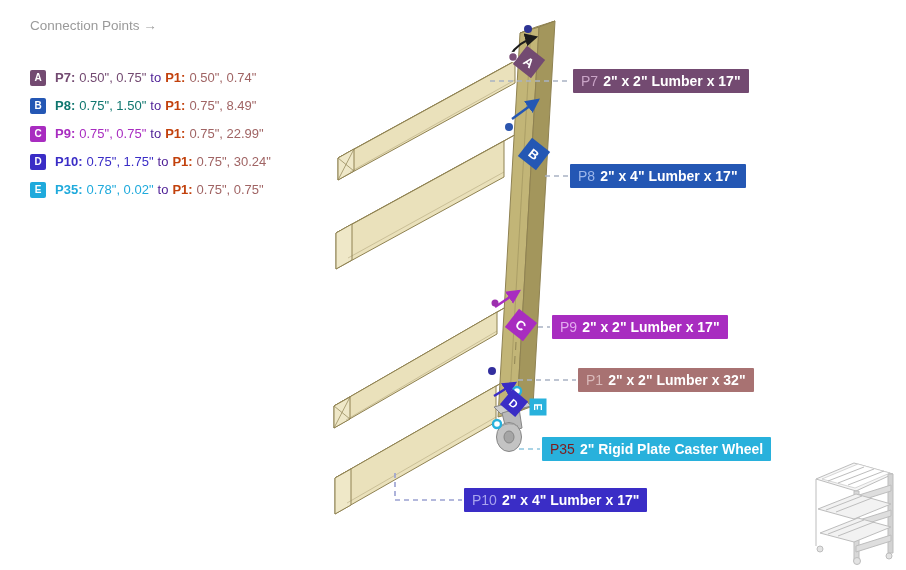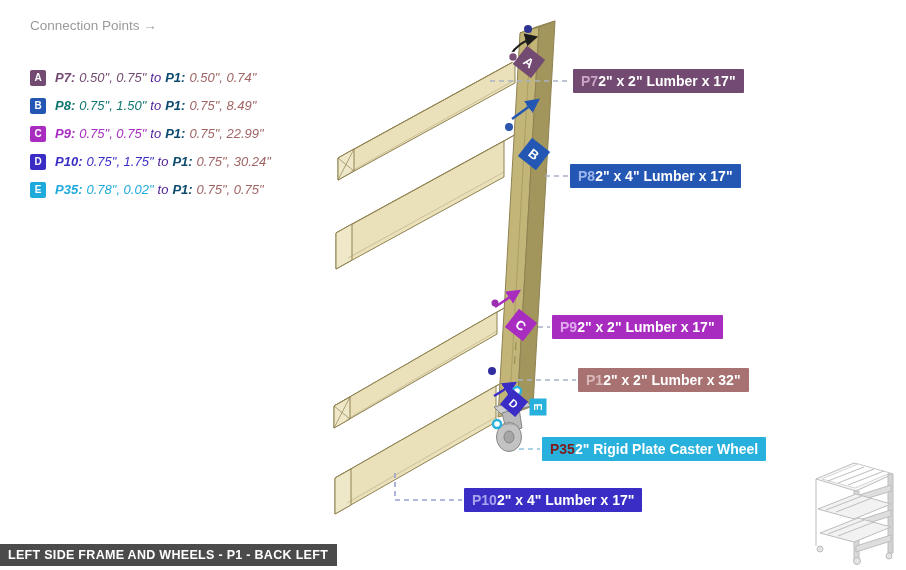--- a/index.html
+++ b/index.html
@@ -5,36 +5,36 @@
   html,body{margin:0;padding:0;background:#fff;}
   .stage{position:relative;width:906px;height:570px;background:#ffffff;overflow:hidden;
          font-family:"Liberation Sans", sans-serif;}
   
   .legend-title{position:absolute;left:30px;top:18px;font-size:13.5px;color:#9a9a9a;text-align:right;}
   .legend-note{position:absolute;left:27px;top:41px;font-size:12.5px;color:#9a9a9a;}
   .legend-note .dot{color:#8b8b8b;font-size:11px;margin-right:4px;}
   .conn-row{position:absolute;left:30px;height:17px;display:flex;align-items:center;font-size:13px;white-space:nowrap;}
   .badge{display:inline-flex;align-items:center;justify-content:center;width:16px;height:16px;
          border-radius:2px;color:#fff;font-size:10px;font-weight:700;margin-right:9px;}
-  .conn-row .t{margin-right:4px;font-style:italic;}
+  .conn-row .t{margin-right:4px;}
   .conn-row .part{font-weight:700;}
   .conn-row .to{color:#4c1d95;}
-  .conn-row .ref{font-weight:700;color:#0c4a6e;}
+  .conn-row .ref{font-weight:700;color:#c2410c;}
   .conn-row .refvals{color:#a06464;}
   .b-a{background:#734a71}.b-b{background:#2457b4}.b-c{background:#a82cc0}
   .b-d{background:#3a2dc6}.b-e{background:#1faadc}
   .ca .part,.ca .vals{color:#734a71}
   .cb .part,.cb .vals{color:#0f766e}
   .cc .part,.cc .vals{color:#a82cc0}
   .cd .part,.cd .vals{color:#3a2dc6}
   .ce .part,.ce .vals{color:#1faadc}
   
   .part-label{position:absolute;height:18px;padding:3px 8px;color:#ffffff;font-size:14px;
               font-weight:700;white-space:nowrap;line-height:18px;border-radius:1px;}
-  .part-label .pl-id{font-weight:700;}
+  .part-label .pl-id{font-weight:400;margin-right:5px;}
   .pl-p7{background:#734a71}.pl-p7 .pl-id{color:#c9a4c7}
   .pl-p8{background:#2457b4}.pl-p8 .pl-id{color:#9cb6ea}
   .pl-p9{background:#a82cc0}.pl-p9 .pl-id{color:#e2aaee}
   .pl-p1{background:#a87272}.pl-p1 .pl-id{color:#d9b9b9}
   .pl-p35{background:#28b1dc}.pl-p35 .pl-id{color:#7f1d1d}
   .pl-p10{background:#3a2dc6}.pl-p10 .pl-id{color:#a9a4ee}
   
   .footer-bar{position:absolute;left:0;top:544px;background:#4b4b4b;color:#ffffff;
               font-size:12.5px;font-weight:700;padding:4px 9px 4px 8px;letter-spacing:.3px;white-space:nowrap;}
   svg.diagram{position:absolute;left:0;top:0;}
@@ -236,15 +236,14 @@
   <div class="part-label pl-p1" style="left:578px;top:368px">
     <span class="pl-id">P1</span><span class="pl-desc">2" x 2" Lumber x 32"</span>
   </div>
   <div class="part-label pl-p35" style="left:542px;top:437px">
     <span class="pl-id">P35</span><span class="pl-desc">2" Rigid Plate Caster Wheel</span>
   </div>
   <div class="part-label pl-p10" style="left:464px;top:488px">
     <span class="pl-id">P10</span><span class="pl-desc">2" x 4" Lumber x 17"</span>
   </div>
 
-  <div class="footer-bar">LEFT SIDE FRAME AND WHEELS - P1 - BACK LEFT</div>
 
 </div>
 
 </body></html>

